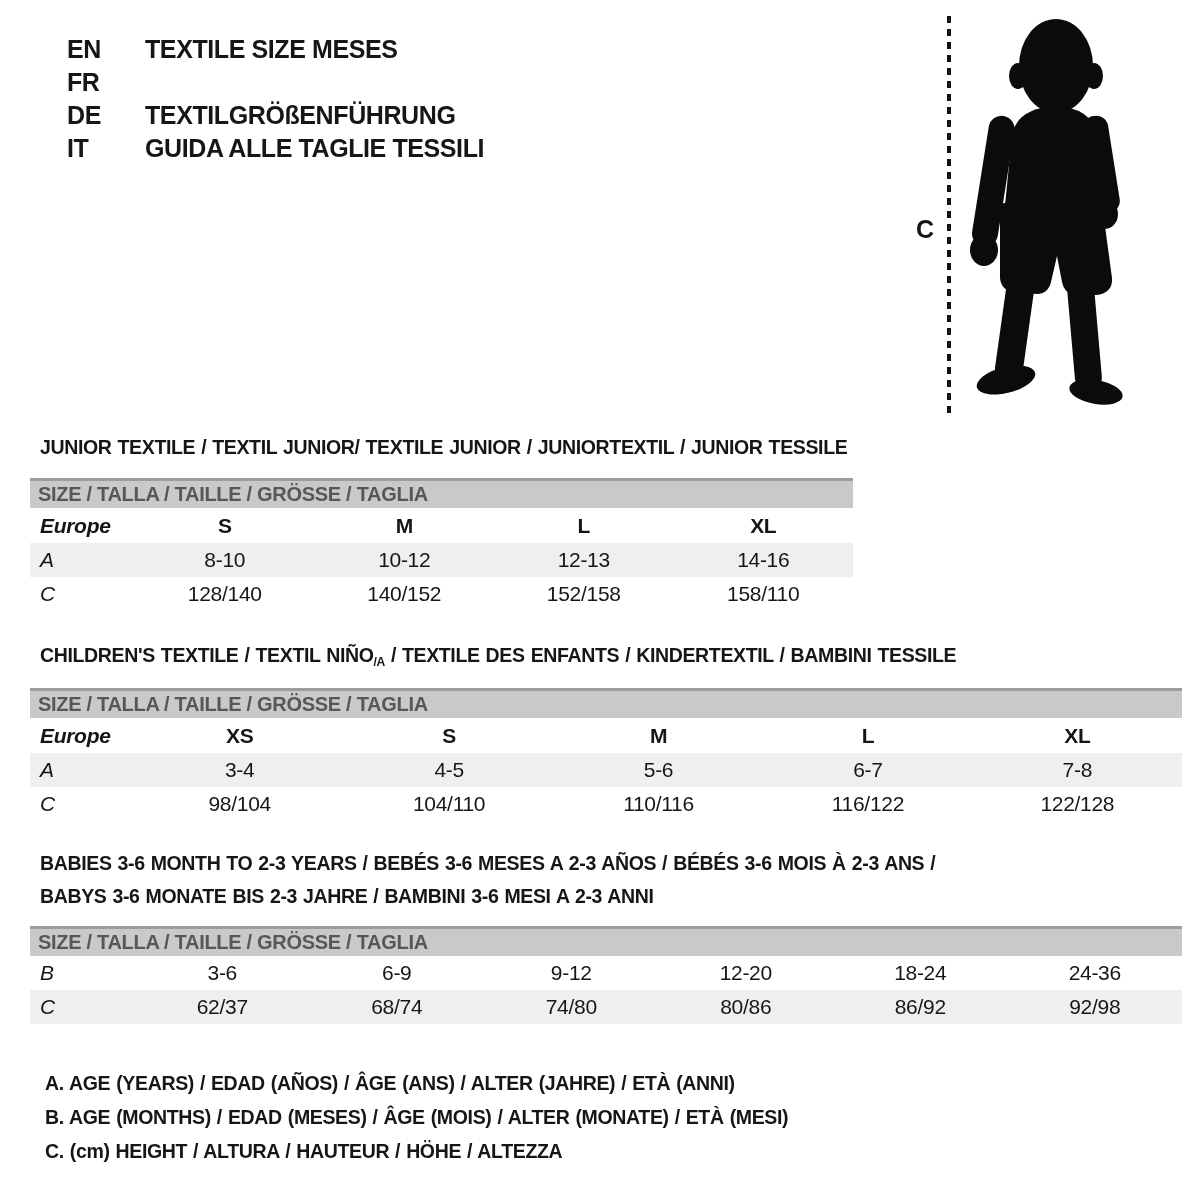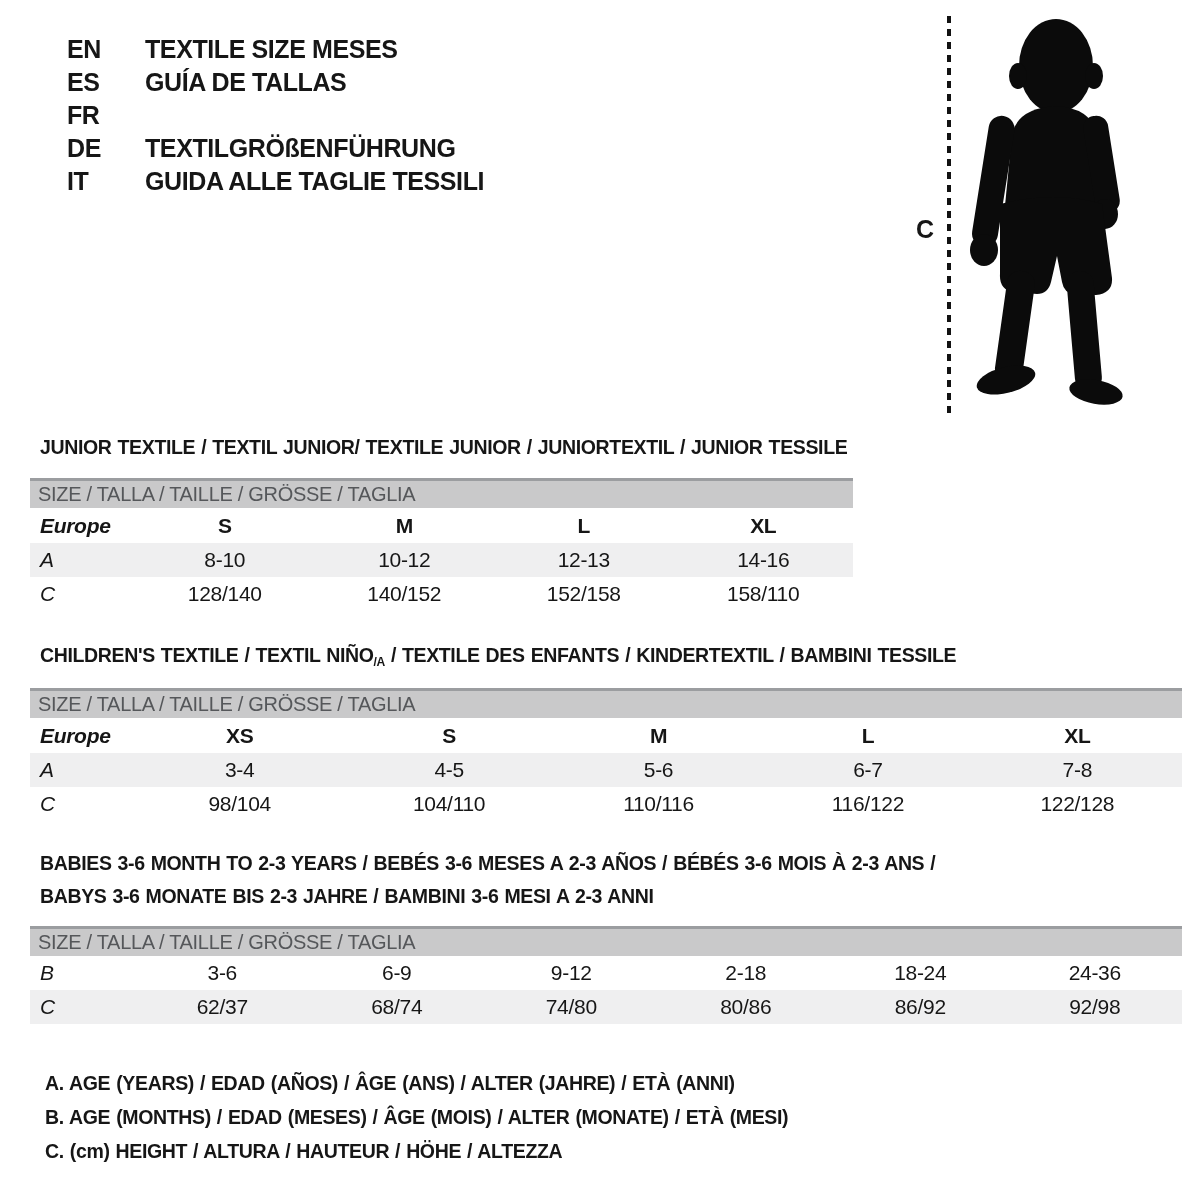--- a/index.html
+++ b/index.html
@@ -14,21 +14,21 @@
     background:repeating-linear-gradient(to bottom,#121212 0 7px,transparent 7px 13px);}
   .figure-c{position:absolute;left:916px;top:215px;font-size:25px;font-weight:700;}
   .silhouette{position:absolute;left:966px;top:16px;}
   
   .heading{position:absolute;left:40px;font-size:21px;font-weight:700;letter-spacing:-0.4px;
     word-spacing:1px;white-space:nowrap;transform:scaleX(0.93);transform-origin:0 50%;}
   .heading .sub{font-size:0.62em;position:relative;top:4px;}
   
   .tbl{position:absolute;left:30px;}
   .size-bar{height:30px;background:#c9c9ca;border-top:3px solid #9b9da0;box-sizing:border-box;
-    color:#55575a;font-size:20px;font-weight:400;letter-spacing:-0.3px;line-height:27px;
+    color:#55575a;font-size:20px;font-weight:700;letter-spacing:-0.3px;line-height:27px;
     padding-left:8px;white-space:nowrap;}
   .trow{display:flex;align-items:center;font-size:21px;letter-spacing:-0.3px;}
   .trow.head{height:35px;font-weight:700;}
   .trow.body{height:34px;font-weight:400;}
   .trow.stripe{background:#efeff0;}
   .c0{width:105px;box-sizing:border-box;padding-left:10px;flex:none;font-style:italic;}
   .cd{flex:1;text-align:center;}
   
   .legend{position:absolute;left:45px;top:1066px;}
   .legend-line{font-size:21px;font-weight:700;letter-spacing:-0.4px;word-spacing:1px;line-height:34px;
@@ -36,24 +36,20 @@
 </style>
 </head>
 <body>
 
 <div class="page">
 
   <div class="lang-block">
     <div class="lang-row">
       <span class="lang-code">EN</span>
       <span class="lang-title">TEXTILE SIZE MESES</span>
-    </div>
-    <div class="lang-row">
-      <span class="lang-code">ES</span>
-      <span class="lang-title">GUÍA DE TALLAS</span>
     </div>
     <div class="lang-row">
       <span class="lang-code">FR</span>
     </div>
     <div class="lang-row">
       <span class="lang-code">DE</span>
       <span class="lang-title">TEXTILGRÖßENFÜHRUNG</span>
     </div>
     <div class="lang-row">
       <span class="lang-code">IT</span>
@@ -138,21 +134,21 @@
 
   <div class="heading" style="top:851px;">BABIES 3-6 MONTH TO 2-3 YEARS / BEBÉS 3-6 MESES A 2-3 AÑOS / BÉBÉS 3-6 MOIS À 2-3 ANS /</div>
   <div class="heading" style="top:884px;">BABYS 3-6 MONATE BIS 2-3 JAHRE / BAMBINI 3-6 MESI A 2-3 ANNI</div>
   <div class="tbl" style="top:926px;width:1152px;">
     <div class="size-bar">SIZE / TALLA / TAILLE / GRÖSSE / TAGLIA</div>
     <div class="trow body">
       <span class="c0">B</span>
       <span class="cd">3-6</span>
       <span class="cd">6-9</span>
       <span class="cd">9-12</span>
-      <span class="cd">2-18</span>
+      <span class="cd">12-20</span>
       <span class="cd">18-24</span>
       <span class="cd">24-36</span>
     </div>
     <div class="trow body stripe">
       <span class="c0">C</span>
       <span class="cd">62/37</span>
       <span class="cd">68/74</span>
       <span class="cd">74/80</span>
       <span class="cd">80/86</span>
       <span class="cd">86/92</span>

